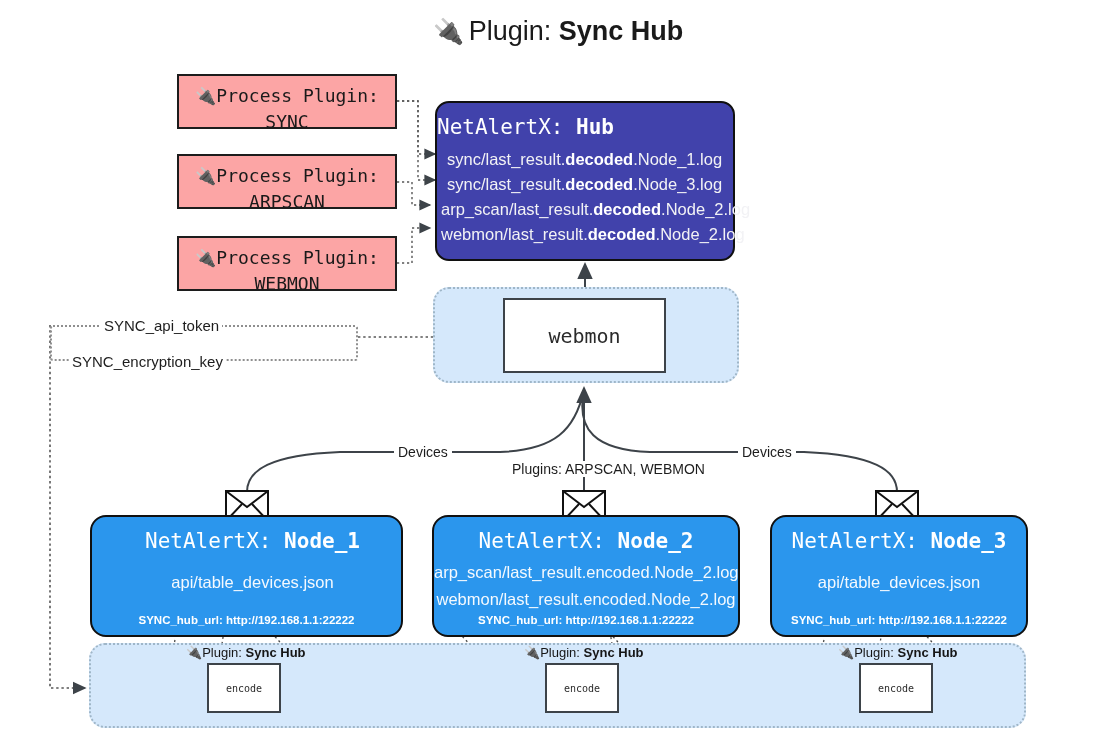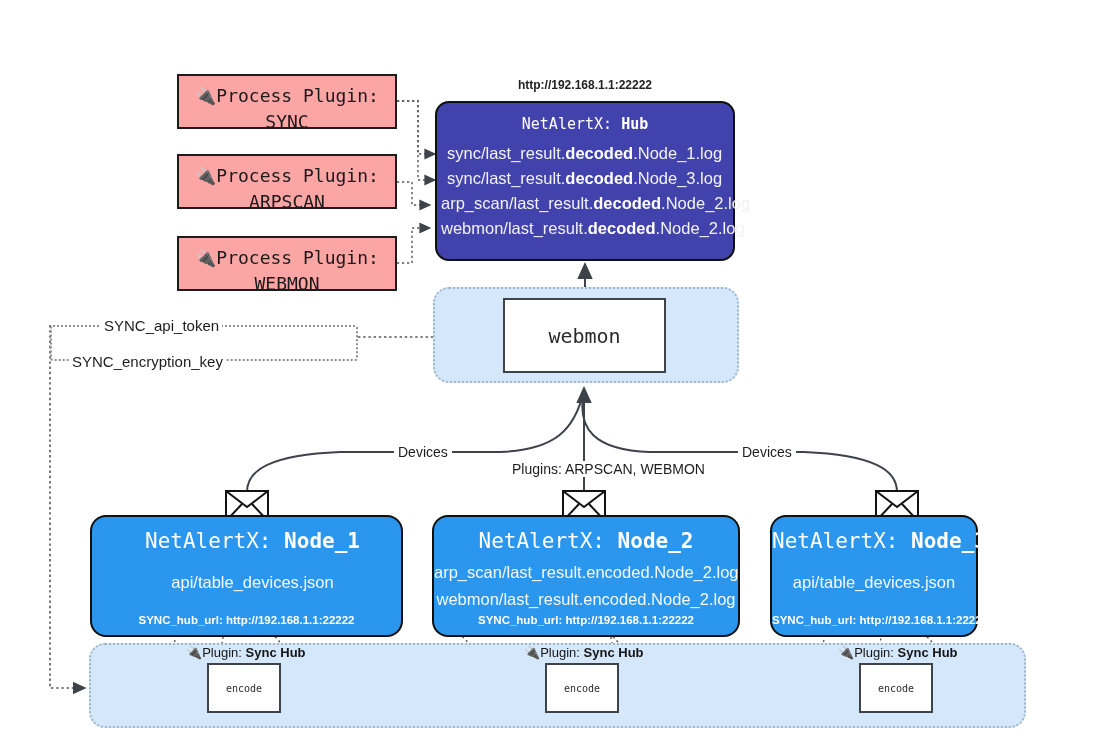--- a/index.html
+++ b/index.html
@@ -54,22 +54,21 @@
 
   
   #hub {
     background: #4142ab;
     border: 2px solid #101010;
     border-radius: 14px;
     color: #ffffff;
   }
   #hub .hub-title {
     font-family: "DejaVu Sans Mono", monospace;
-    font-size: 15px;
-    text-align: center;
+    font-size: 21px;
     margin-top: 12px;
     white-space: nowrap;
   }
   #hub .hub-title b { font-weight: bold; }
   #hub .loglist {
     margin-top: 8px;
     padding-left: 10px;
   }
   #hub .logline {
     font-size: 16.5px;
@@ -216,37 +215,39 @@
     <path d="M619,686 C638,668 628,650 606,630 C580,612 500,580 460,565" fill="none" stroke="#4a4a4a" stroke-width="1.3" stroke-dasharray="2 3"></path>
     <path d="M933,686 C952,668 942,650 920,630 C900,614 868,580 850,560" fill="none" stroke="#4a4a4a" stroke-width="1.3" stroke-dasharray="2 3"></path>
 
     <path d="M175,640 C170,660 180,678 204,687" fill="none" stroke="#4a4a4a" stroke-width="1.3" stroke-dasharray="2 3" marker-end="url(#arrDot)"></path>
     <path d="M438,560 C420,600 470,662 540,687" fill="none" stroke="#4a4a4a" stroke-width="1.3" stroke-dasharray="2 3" marker-end="url(#arrDot)"></path>
     <path d="M824,640 C818,660 830,678 854,687" fill="none" stroke="#4a4a4a" stroke-width="1.3" stroke-dasharray="2 3" marker-end="url(#arrDot)"></path>
 
     <path d="M247,492 L247,494" fill="none" stroke="#3d4349" stroke-width="2"></path>
   </svg>
 
+  <div id="title">
+    <span class="plug">🔌</span><span>Plugin: </span><span class="bold">Sync Hub</span>
+  </div>
 
   <div class="node pbox" style="left:177px; top:74px; width:220px; height:55px;">
     <div class="l1"><span class="plug">🔌</span><span>Process Plugin:</span></div>
     <div class="l2">SYNC</div>
   </div>
 
   <div class="node pbox" style="left:177px; top:154px; width:220px; height:55px;">
     <div class="l1"><span class="plug">🔌</span><span>Process Plugin:</span></div>
     <div class="l2">ARPSCAN</div>
   </div>
 
   <div class="node pbox" style="left:177px; top:236px; width:220px; height:55px;">
     <div class="l1"><span class="plug">🔌</span><span>Process Plugin:</span></div>
     <div class="l2">WEBMON</div>
   </div>
 
-  <div id="huburl" style="left:435px; top:78px; width:300px;">http://192.168.1.1:22222</div>
 
   <div class="node" id="hub" style="left:435px; top:101px; width:300px; height:160px;">
     <div class="hub-title"><span>NetAlertX: </span><b>Hub</b></div>
     <div class="loglist">
       <div class="logline"><span>sync/last_result.</span><b>decoded</b><span>.Node_1.log</span></div>
       <div class="logline"><span>sync/last_result.</span><b>decoded</b><span>.Node_3.log</span></div>
       <div class="logline" style="margin-left:-6px;"><span>arp_scan/last_result.</span><b>decoded</b><span>.Node_2.log</span></div>
       <div class="logline" style="margin-left:-6px;"><span>webmon/last_result.</span><b>decoded</b><span>.Node_2.log</span></div>
     </div>
   </div>
@@ -284,21 +285,21 @@
     <div class="n-foot">SYNC_hub_url: http://192.168.1.1:22222</div>
   </div>
 
   <div class="node nbox" style="left:432px; top:515px; width:308px; height:122px;">
     <div class="n-title"><span>NetAlertX: </span><b>Node_2</b></div>
     <div class="n-line" style="margin-top:6px;">arp_scan/last_result.encoded.Node_2.log</div>
     <div class="n-line">webmon/last_result.encoded.Node_2.log</div>
     <div class="n-foot">SYNC_hub_url: http://192.168.1.1:22222</div>
   </div>
 
-  <div class="node nbox" style="left:770px; top:515px; width:208px; height:122px;">
+  <div class="node nbox" style="left:770px; top:515px; width:258px; height:122px;">
     <div class="n-title"><span>NetAlertX: </span><b>Node_3</b></div>
     <div class="n-line" style="margin-top:16px;">api/table_devices.json</div>
     <div class="n-foot">SYNC_hub_url: http://192.168.1.1:22222</div>
   </div>
 
   <div class="node lightbox" style="left:89px; top:643px; width:937px; height:85px;"></div>
 
   <div class="plugcap" style="left:186px; top:645px;"><span class="plug">🔌</span><span>Plugin: </span><b>Sync Hub</b></div>
   <div class="node wbox encodebox" style="left:207px; top:663px; width:74px; height:50px;">encode</div>
 

